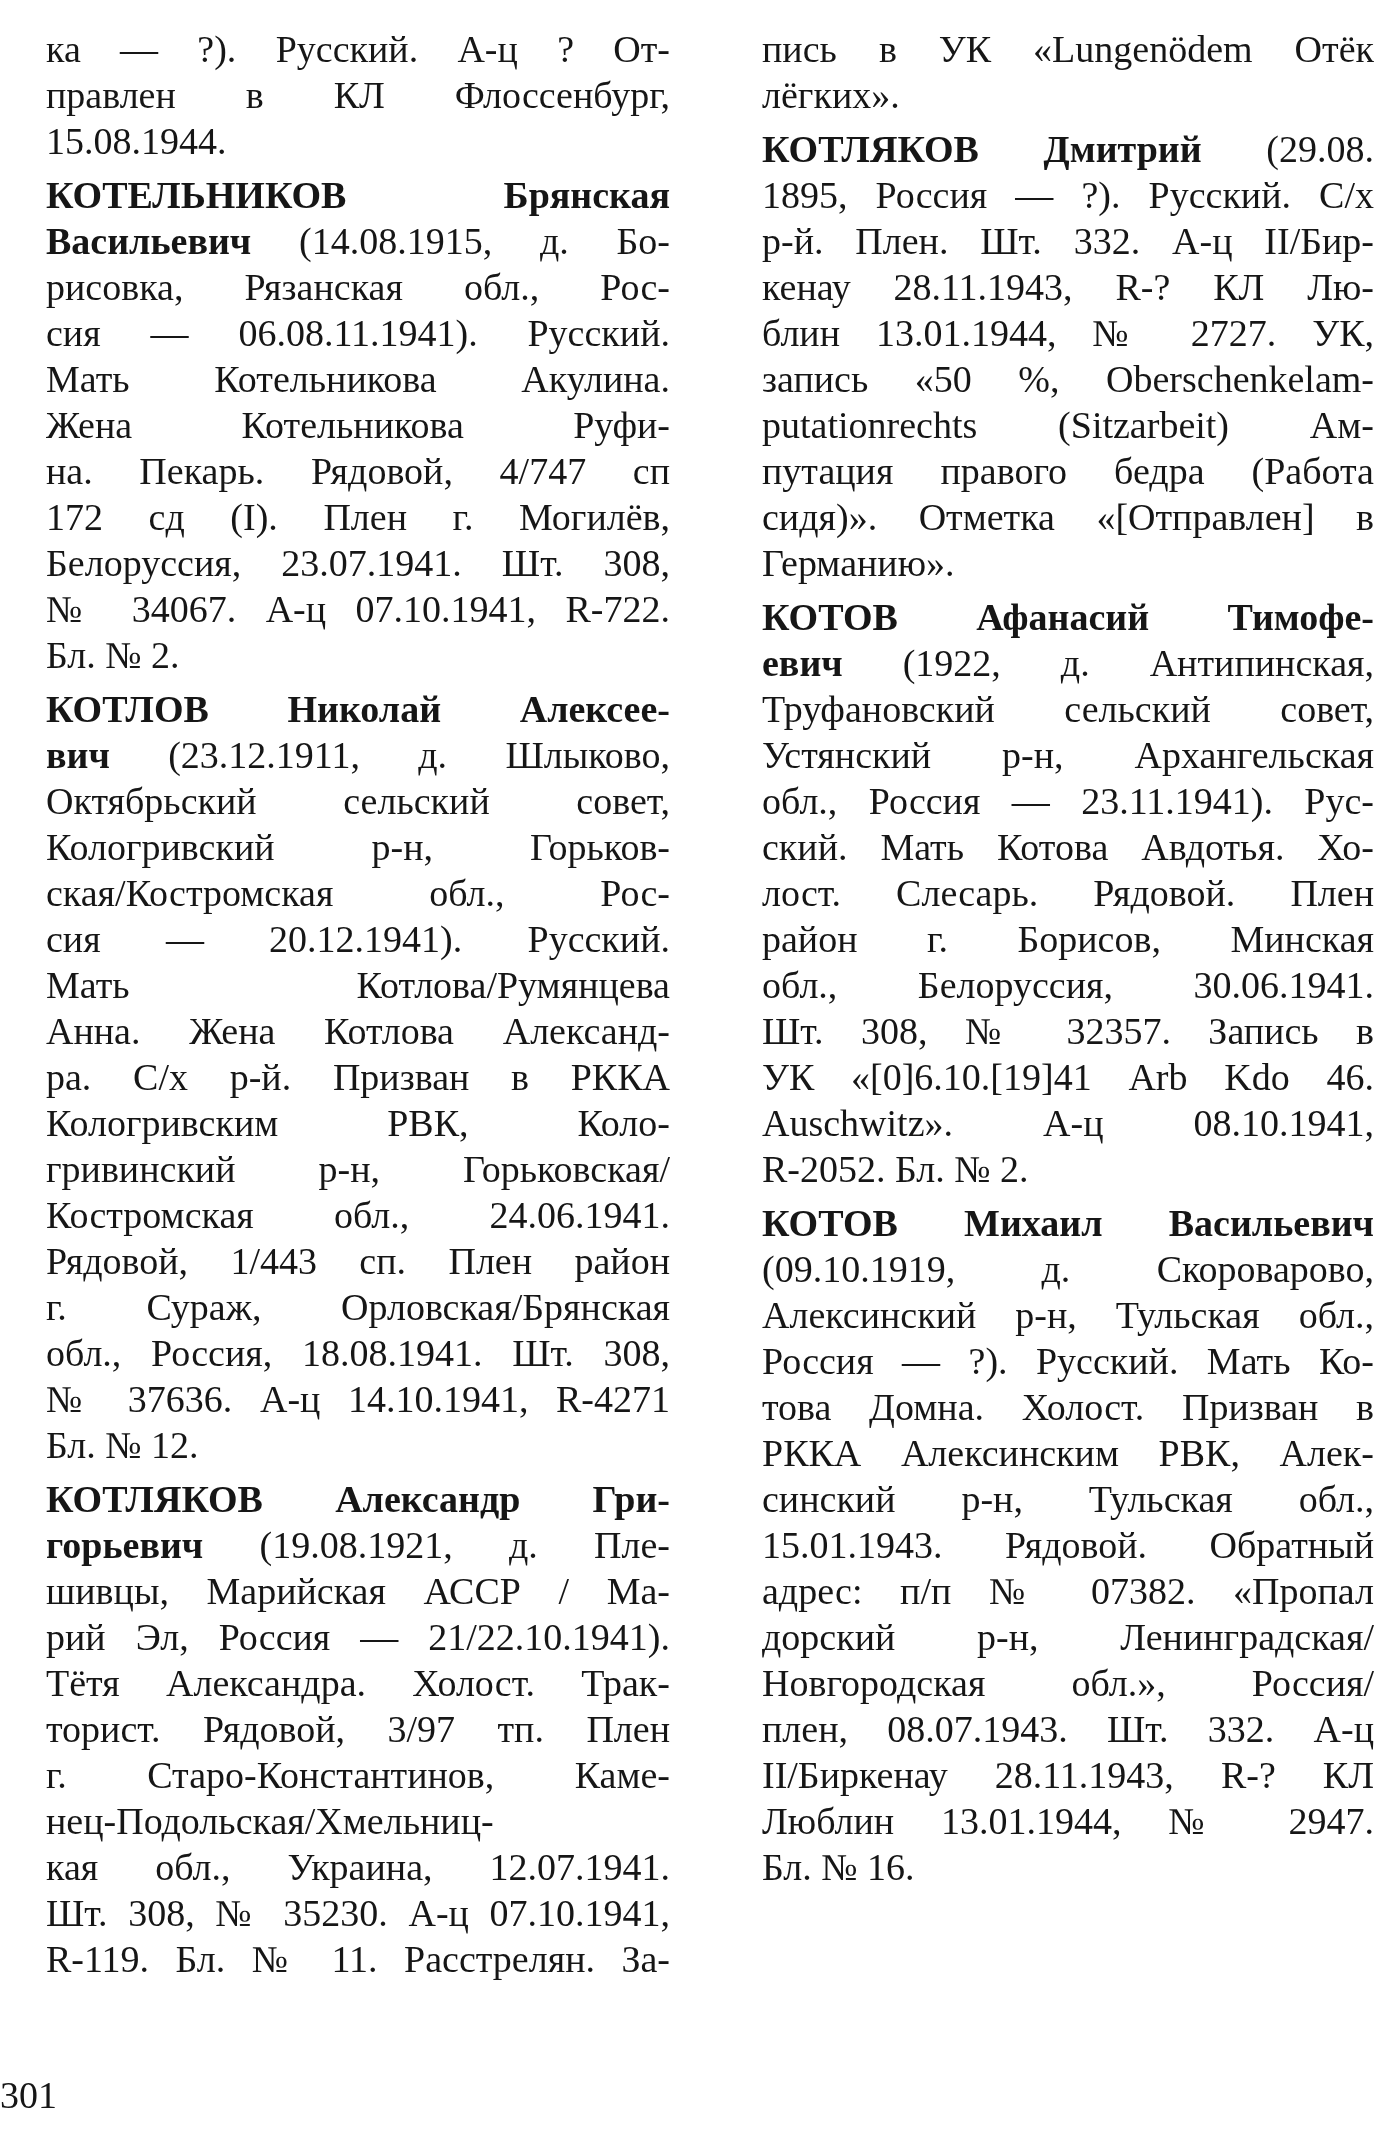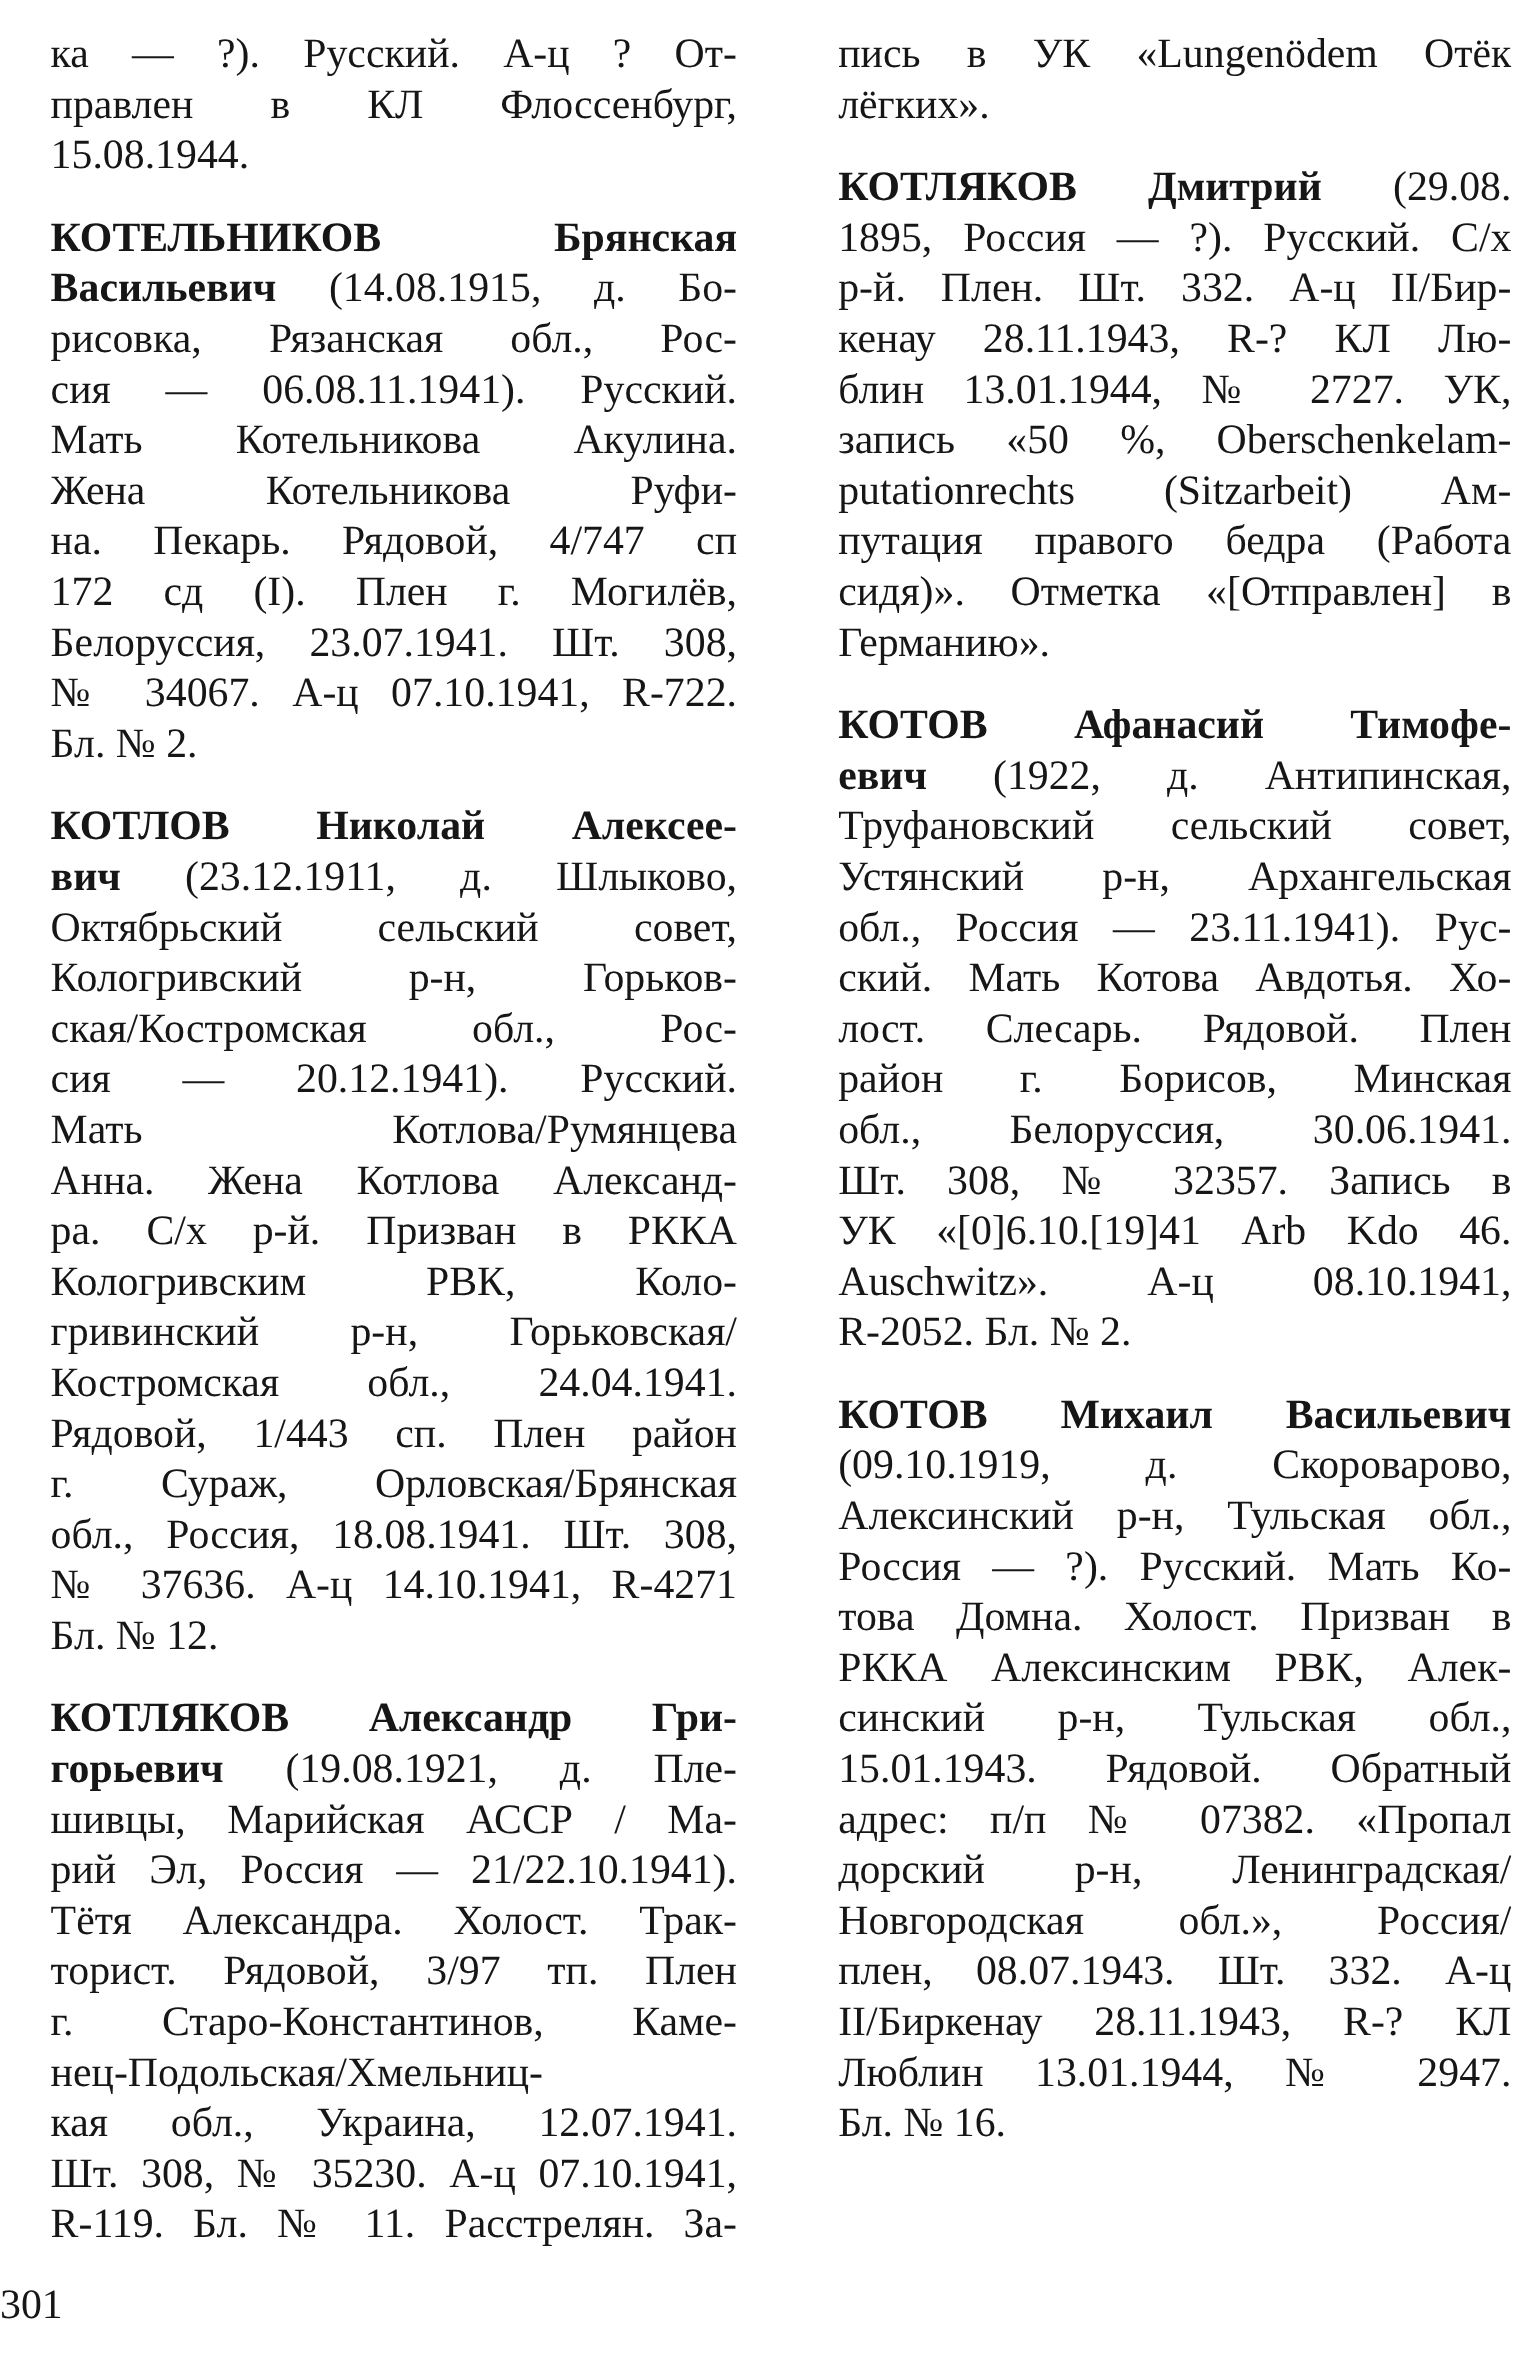--- a/index.html
+++ b/index.html
@@ -21,21 +21,21 @@
     border-radius: 17px;
   }
   .col {
     position: absolute;
     top: 26px;
     font-size: 38px;
     line-height: 46px;
   }
   .col-left  { left: 46px;  width: 624px; }
   .col-right { left: 762px; width: 612px; }
-  .para + .para { margin-top: 29px; }
+  .para + .para { margin-top: 8px; }
   .line {
     text-align: justify;
     text-align-last: justify;
     height: 46px;
     overflow: hidden;
     white-space: normal;
   }
   .line.lastline {
     text-align-last: left;
   }
@@ -79,21 +79,21 @@
         <div class="line"><span class="bold">вич</span> (23.12.1911, д. Шлыково,</div>
         <div class="line">Октябрьский сельский совет,</div>
         <div class="line">Кологривский р-н, Горьков-</div>
         <div class="line">ская/Костромская обл., Рос-</div>
         <div class="line">сия — 20.12.1941). Русский.</div>
         <div class="line">Мать Котлова/Румянцева</div>
         <div class="line">Анна. Жена Котлова Александ-</div>
         <div class="line">ра. С/х р-й. Призван в РККА</div>
         <div class="line">Кологривским РВК, Коло-</div>
         <div class="line">гривинский р-н, Горьковская/</div>
-        <div class="line">Костромская обл., 24.04.1941.</div>
+        <div class="line">Костромская обл., 24.06.1941.</div>
         <div class="line">Рядовой, 1/443 сп. Плен район</div>
         <div class="line">г. Сураж, Орловская/Брянская</div>
         <div class="line">обл., Россия, 18.08.1941. Шт. 308,</div>
         <div class="line">№ 37636. А-ц 14.10.1941, R-4271</div>
         <div class="line lastline">Бл. № 12.</div>
       </div>
       <div class="para">
         <div class="line"><span class="bold">КОТЛЯКОВ Александр Гри-</span></div>
         <div class="line"><span class="bold">горьевич</span> (19.08.1921, д. Пле-</div>
         <div class="line">шивцы, Марийская АССР / Ма-</div>

